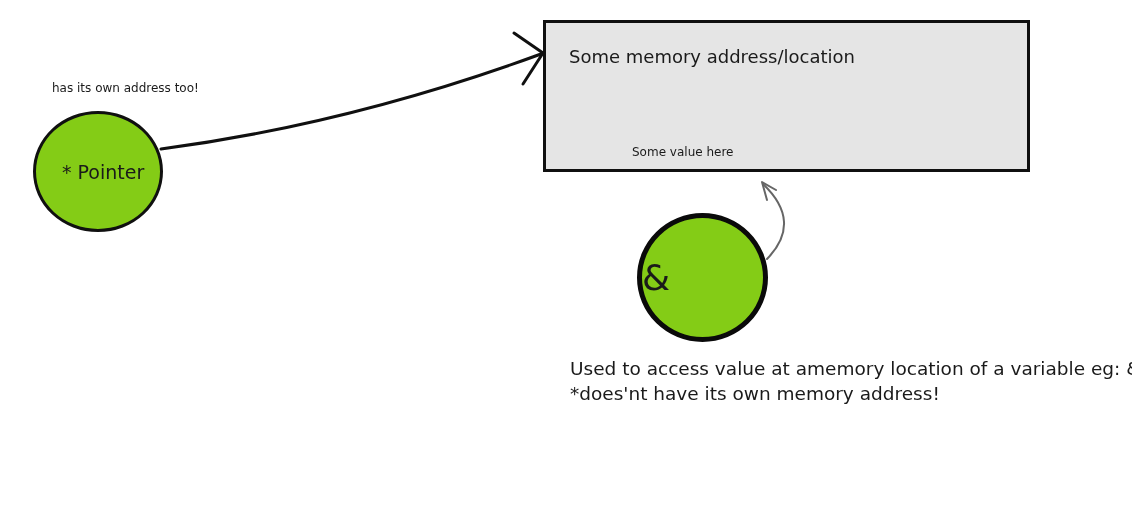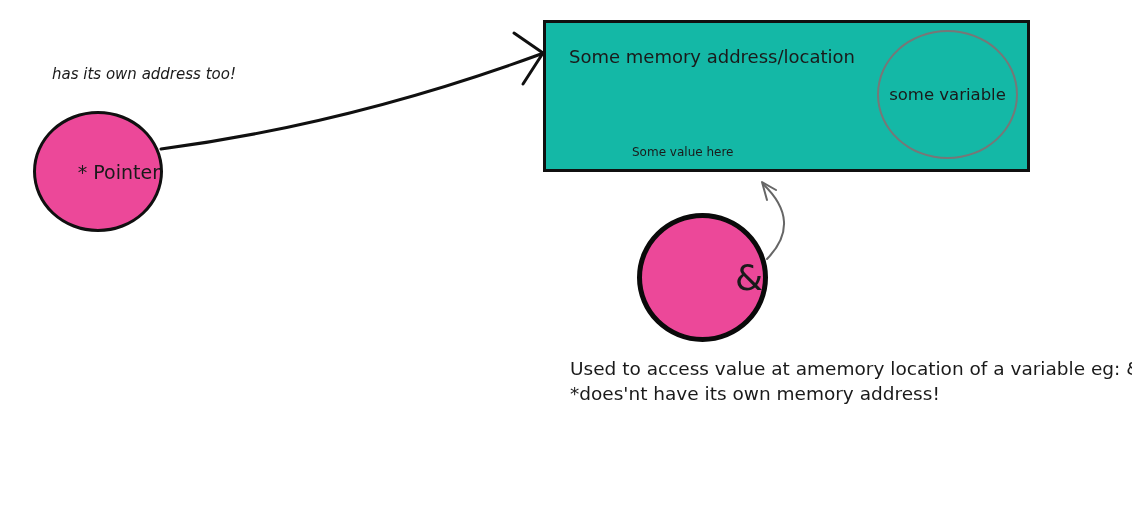--- a/index.html
+++ b/index.html
@@ -19,46 +19,45 @@
     position: absolute;
     left: 0; top: 0;
     width: 1132px; height: 505px;
     pointer-events: none;
   }
   .circle {
     position: absolute;
     border-radius: 50%;
     display: flex;
     align-items: center;
-    justify-content: flex-end;
-    background: #ec4899;
+    justify-content: flex-start;
+    background: #84cc16;
   }
   .pointer-circle {
     left: 33px; top: 111px;
     width: 130px; height: 121px;
     border: 3px solid #101010;
   }
   .pointer-circle .lbl {
     font-size: 19px;
     padding-left: 26px;
     white-space: nowrap;
   }
   .pointer-note {
     position: absolute;
-    left: 52px; top: 65px;
-    font-size: 15px;
+    left: 52px; top: 81px;
+    font-size: 12px;
     white-space: nowrap;
-    font-style: italic;
   }
   .memory-box {
     position: absolute;
     left: 543px; top: 20px;
     width: 487px; height: 152px;
     border: 3px solid #101010;
-    background: #14b8a6;
+    background: #e5e5e5;
   }
   .memory-title {
     position: absolute;
     left: 23px; top: 23px;
     font-size: 18px;
     white-space: nowrap;
   }
   .variable-circle {
     position: absolute;
     left: 331px; top: 7px;
@@ -112,23 +111,20 @@
   </svg>
 
   <div class="pointer-note">has its own address too!</div>
 
   <div class="circle pointer-circle">
     <span class="lbl">* Pointer</span>
   </div>
 
   <div class="memory-box">
     <span class="memory-title">Some memory address/location</span>
-    <div class="variable-circle">
-      <span class="lbl">some variable</span>
-    </div>
     <span class="value-text">Some value here</span>
   </div>
 
   <div class="circle amp-circle">
     <span class="sym">&amp;</span>
   </div>
 
   <div class="caption">
     <div>Used to access value at amemory location of a variable eg: &amp;x;</div>
     <div>*does'nt have its own memory address!</div>

